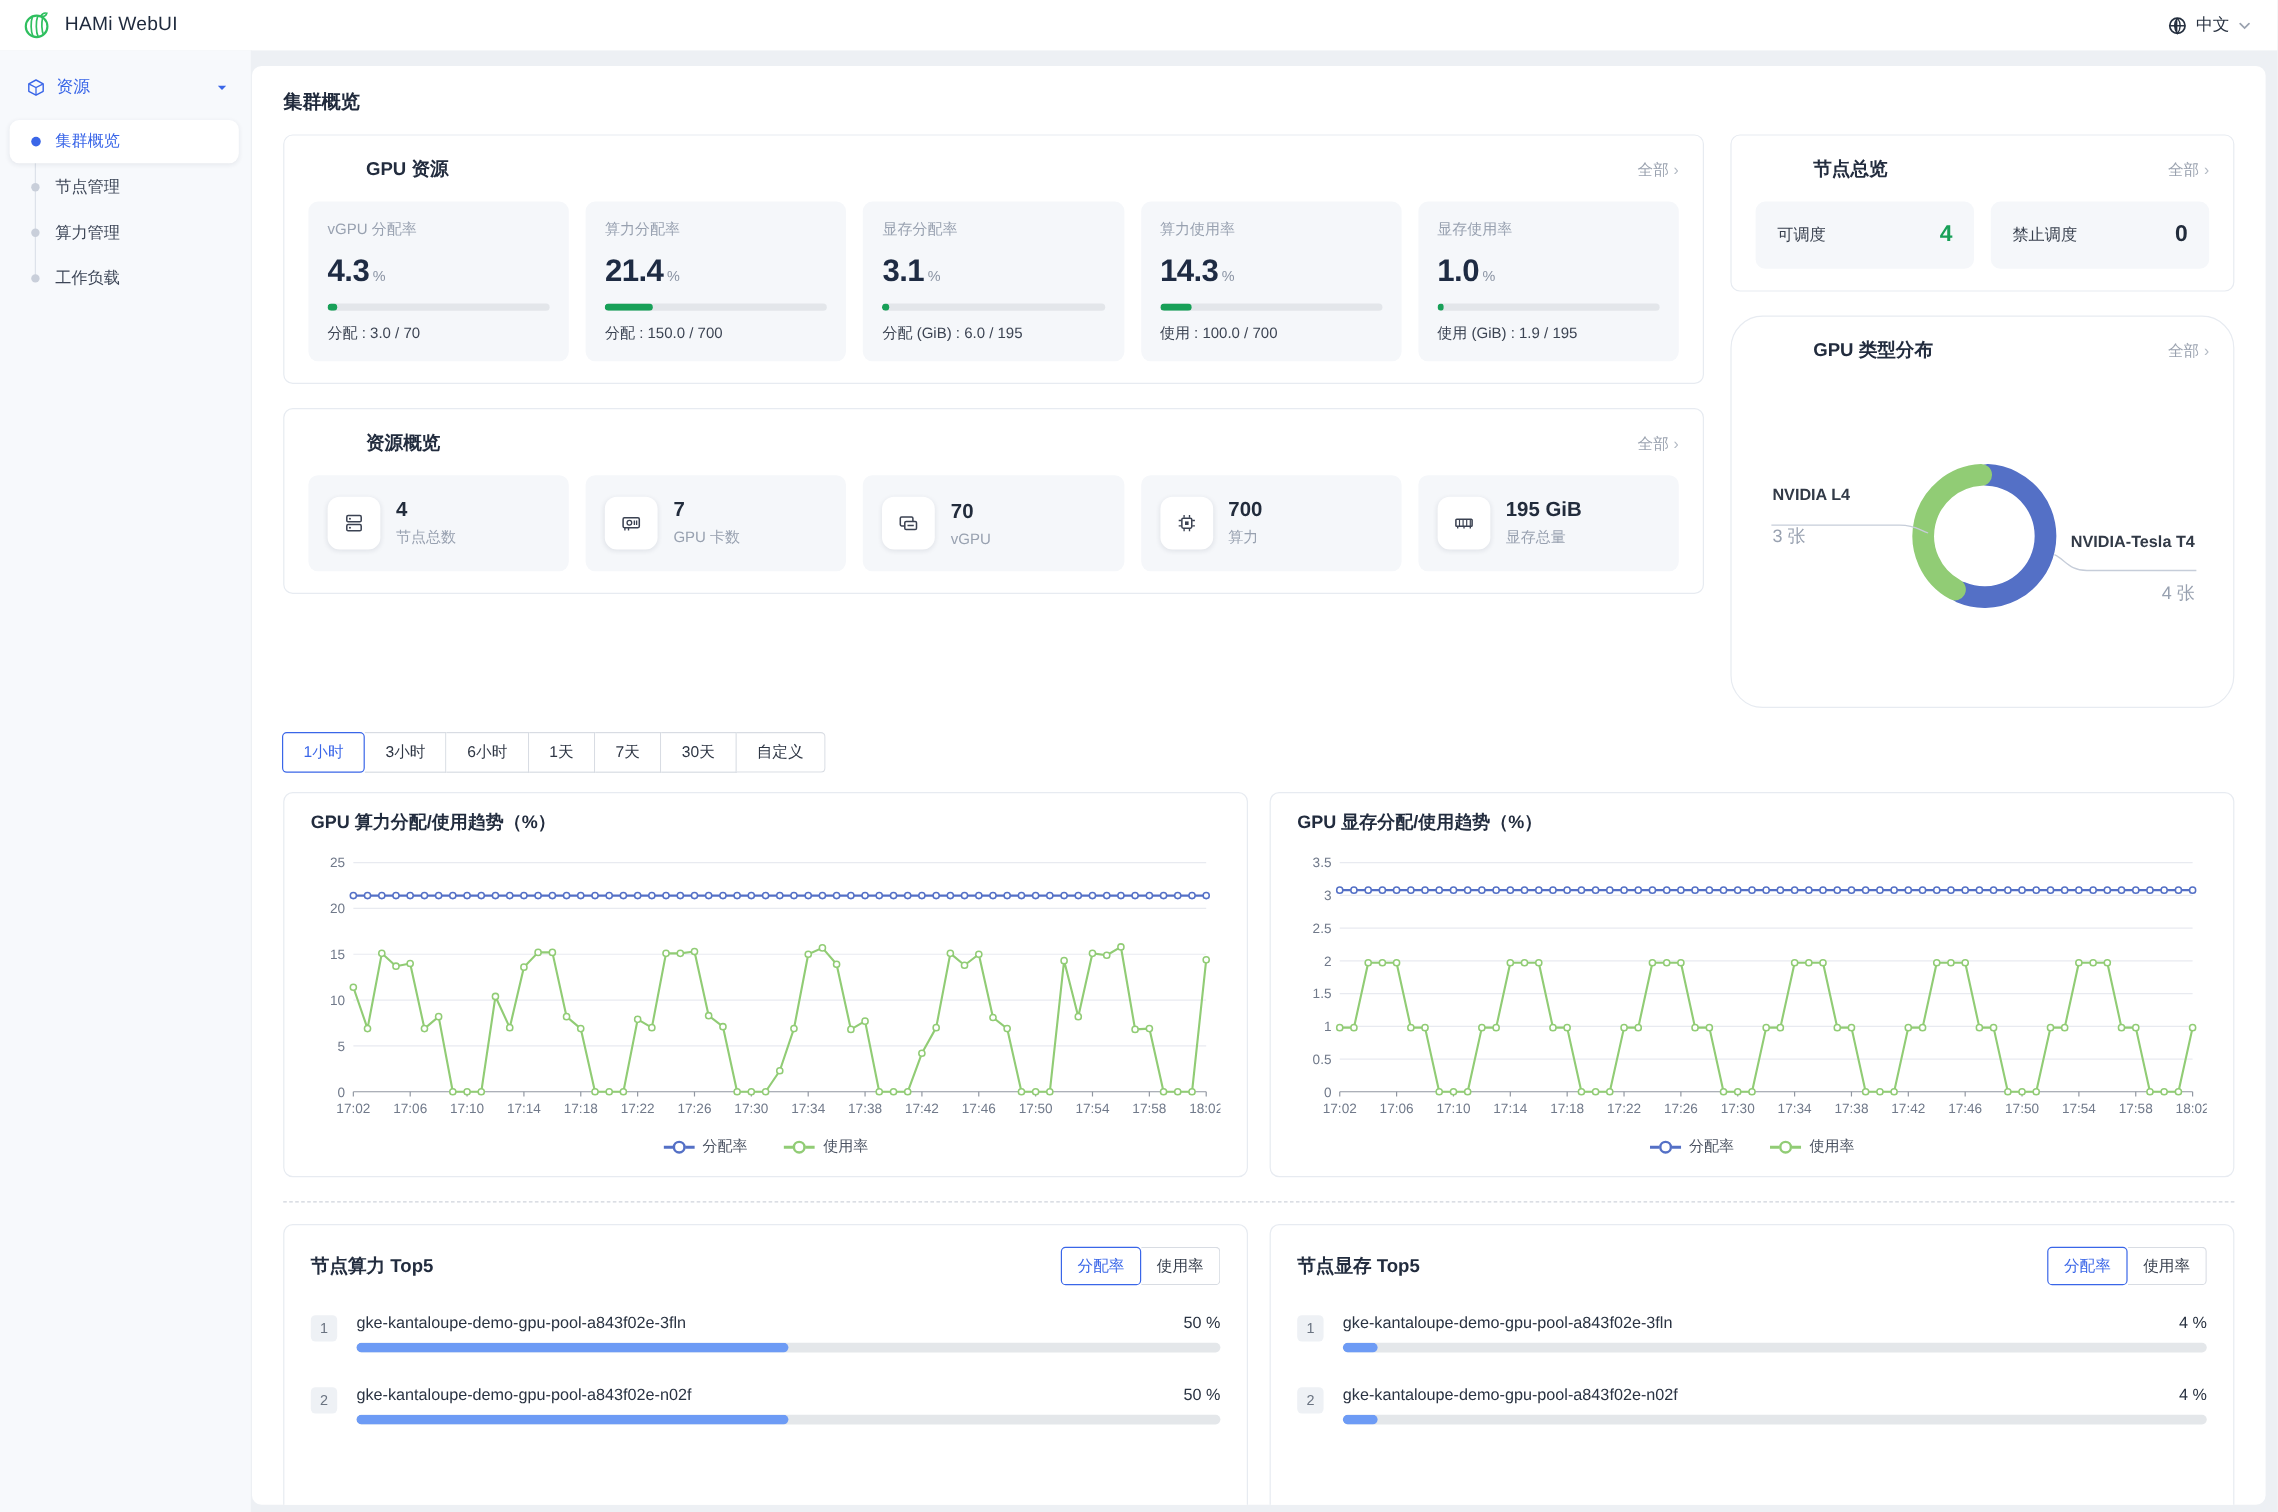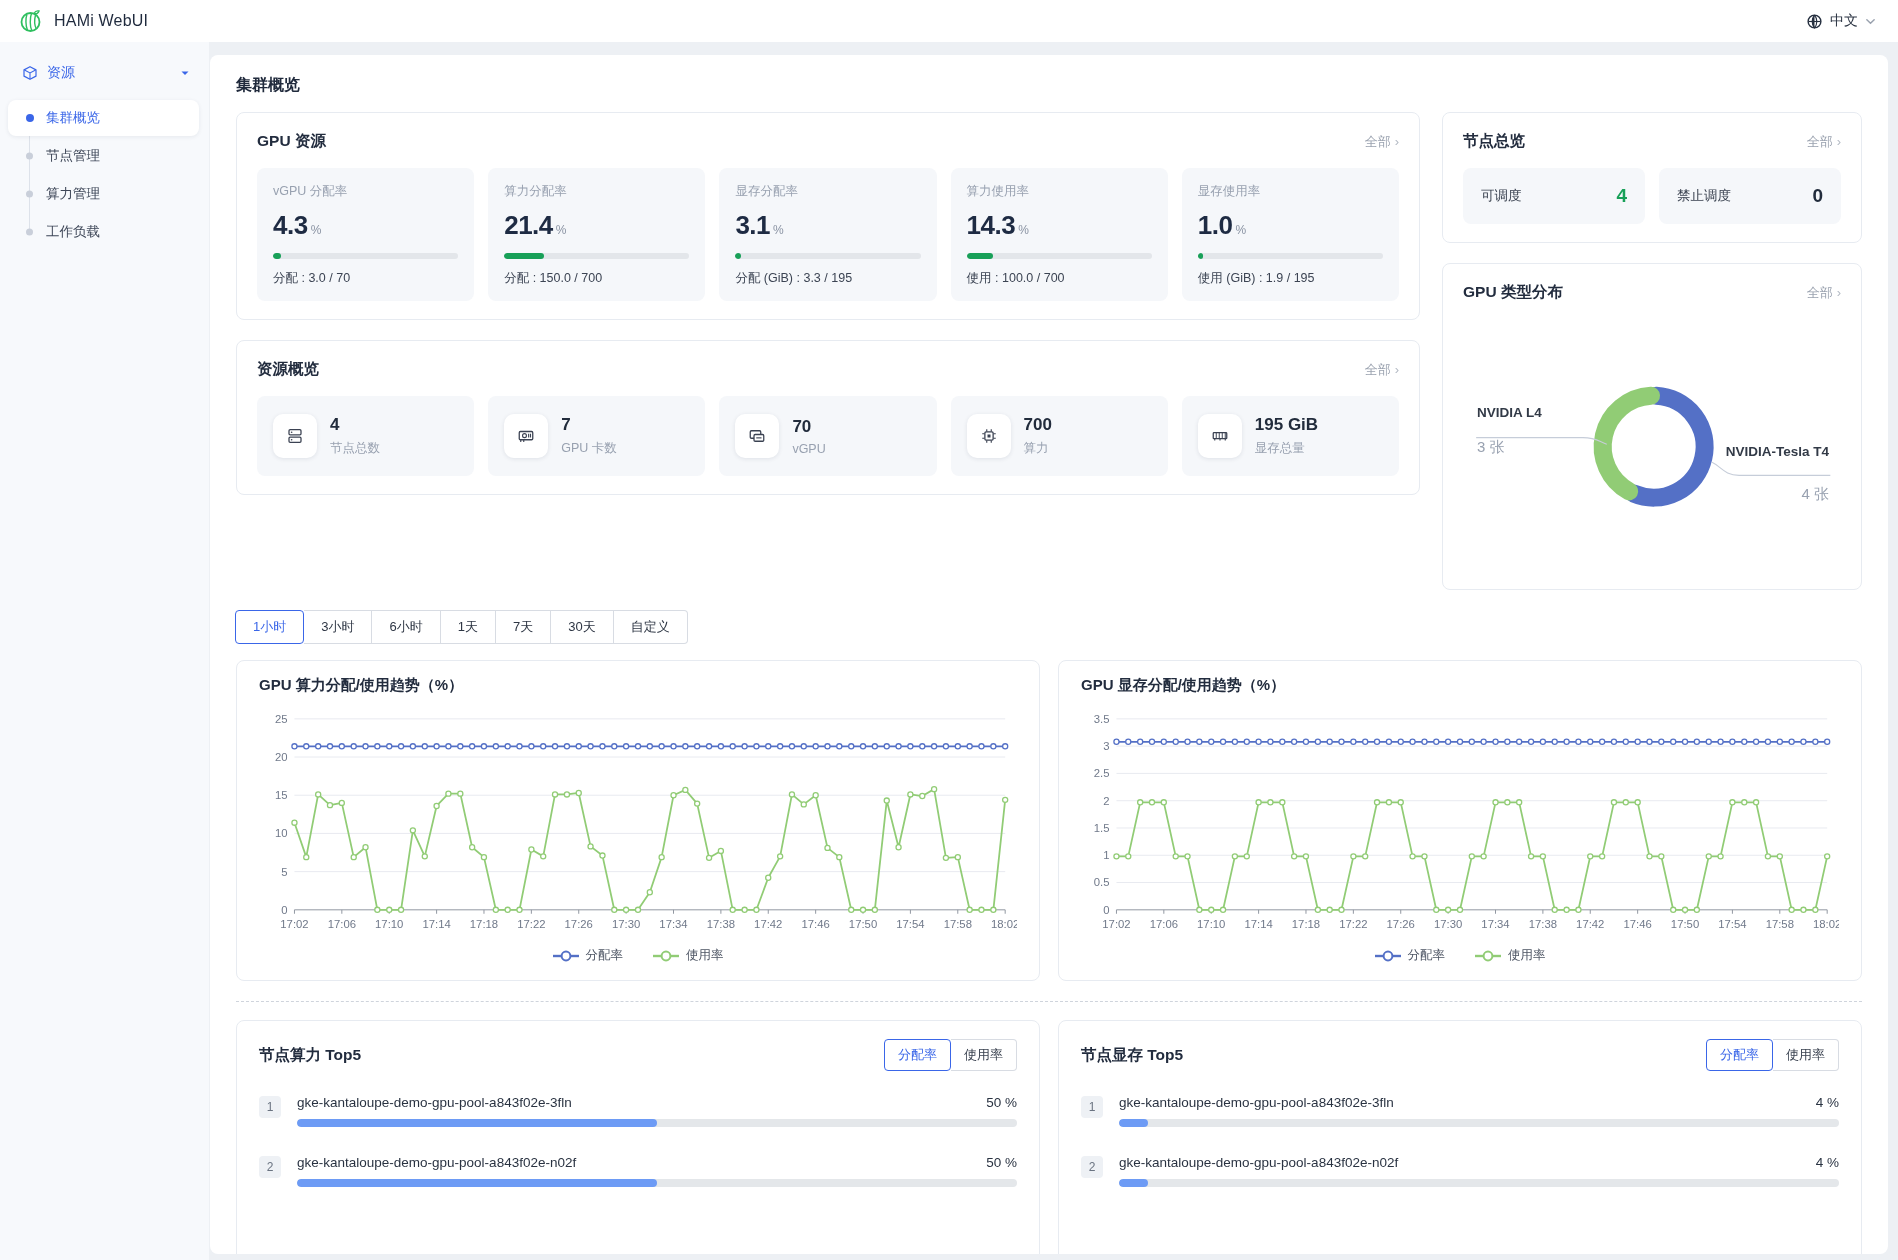--- a/index.html
+++ b/index.html
@@ -29,21 +29,21 @@
     color:#3a66e8; font-weight:500; margin-left:8px; padding-left:38px; }
   .side-item.active .dot { left:18px; width:8px; height:8px; background:#3a66e8; }
 
   
   .content { flex:1; padding:13px 10px 6px 0; }
   .panel { background:#fff; border-radius:8px; height:100%; padding:20px 26px 18px 26px; overflow:hidden; }
   .page-title { font-size:16px; font-weight:700; color:#202a3c; margin-bottom:16px; }
 
   .card { background:#fff; border:1px solid #e7ebf1; border-radius:8px; padding:18px 20px; }
   .card-head { display:flex; align-items:center; justify-content:space-between; margin-bottom:16px; }
-  .card-title { font-size:15.5px; font-weight:700; color:#222c3e; }
+  .card-title { font-size:15.5px; font-weight:700; color:#222c3e;margin-left:48px; }
   .view-all { display:flex; align-items:center; gap:4px; font-size:13px; color:#9aa2af; cursor:pointer; }
   .view-all .chev { font-size:13px; color:#b3bac4; }
 
   .row1 { display:flex; gap:22px; }
   .col-left { flex:1; display:flex; flex-direction:column; gap:20px; min-width:0; }
   .col-right { width:420px; display:flex; flex-direction:column; gap:20px; }
 
   
   .stats-row { display:grid; grid-template-columns:repeat(5,1fr); gap:14px; }
   .stat-card { background:#f5f7fa; border-radius:8px; padding:15px 16px 14px 16px; }
@@ -65,21 +65,21 @@
 
   
   .node-row { display:grid; grid-template-columns:1fr 1fr; gap:14px; }
   .node-box { background:#f5f7fa; border-radius:8px; padding:17px 18px; display:flex;
     align-items:center; justify-content:space-between; }
   .node-label { font-size:13.5px; color:#39414f; }
   .node-value { font-size:19px; font-weight:700; color:#222c3c; }
   .node-value.green { color:#18a058; }
 
   
-  .gpu-types-card { flex:1; }
+  .gpu-types-card { flex:1;border-radius:27px; }
   .donut-wrap { position:relative; height:252px; }
   .donut-wrap svg { width:100%; height:100%; display:block; }
   .donut-label { position:absolute; font-size:13.5px; font-weight:700; color:#323a47; }
   .donut-count { position:absolute; font-size:15px; color:#98a1b0; }
   .dl-left-name { left:14px; top:86px; }
   .dl-left-count { left:14px; top:119px; }
   .dl-right-name { right:12px; top:125px; text-align:right; }
   .dl-right-count { right:12px; top:166px; text-align:right; }
 
   
@@ -233,21 +233,21 @@
               </div>
               <div class="stat-card">
                 <div class="stat-label">显存分配率</div>
                 <div class="stat-value">
                     <span class="stat-num">3.1</span>
                     <span class="stat-unit">%</span>
                   </div>
                 <div class="bar-track">
                     <div class="bar-fill" style="width: 3.1%;"></div>
                   </div>
-                <div class="stat-detail">分配 (GiB) : 3.3 / 195</div>
+                <div class="stat-detail">分配 (GiB) : 6.0 / 195</div>
               </div>
               <div class="stat-card">
                 <div class="stat-label">算力使用率</div>
                 <div class="stat-value">
                     <span class="stat-num">14.3</span>
                     <span class="stat-unit">%</span>
                   </div>
                 <div class="bar-track">
                     <div class="bar-fill" style="width: 14.3%;"></div>
                   </div>

